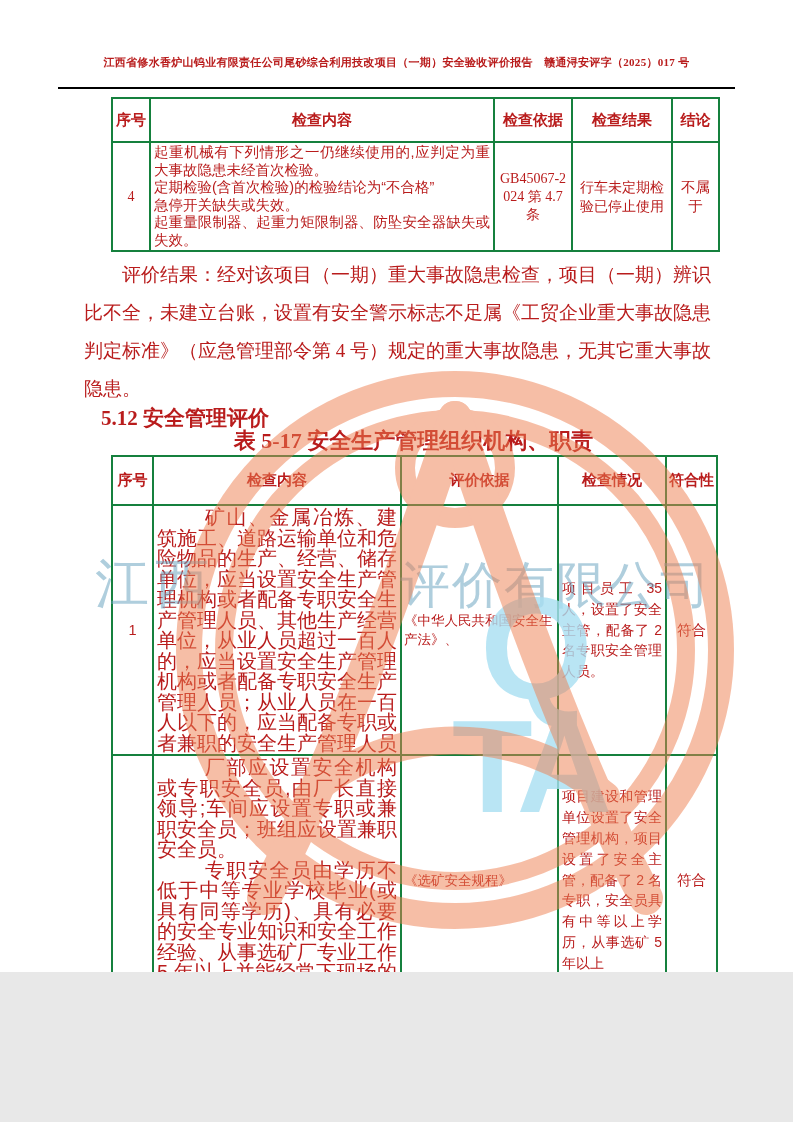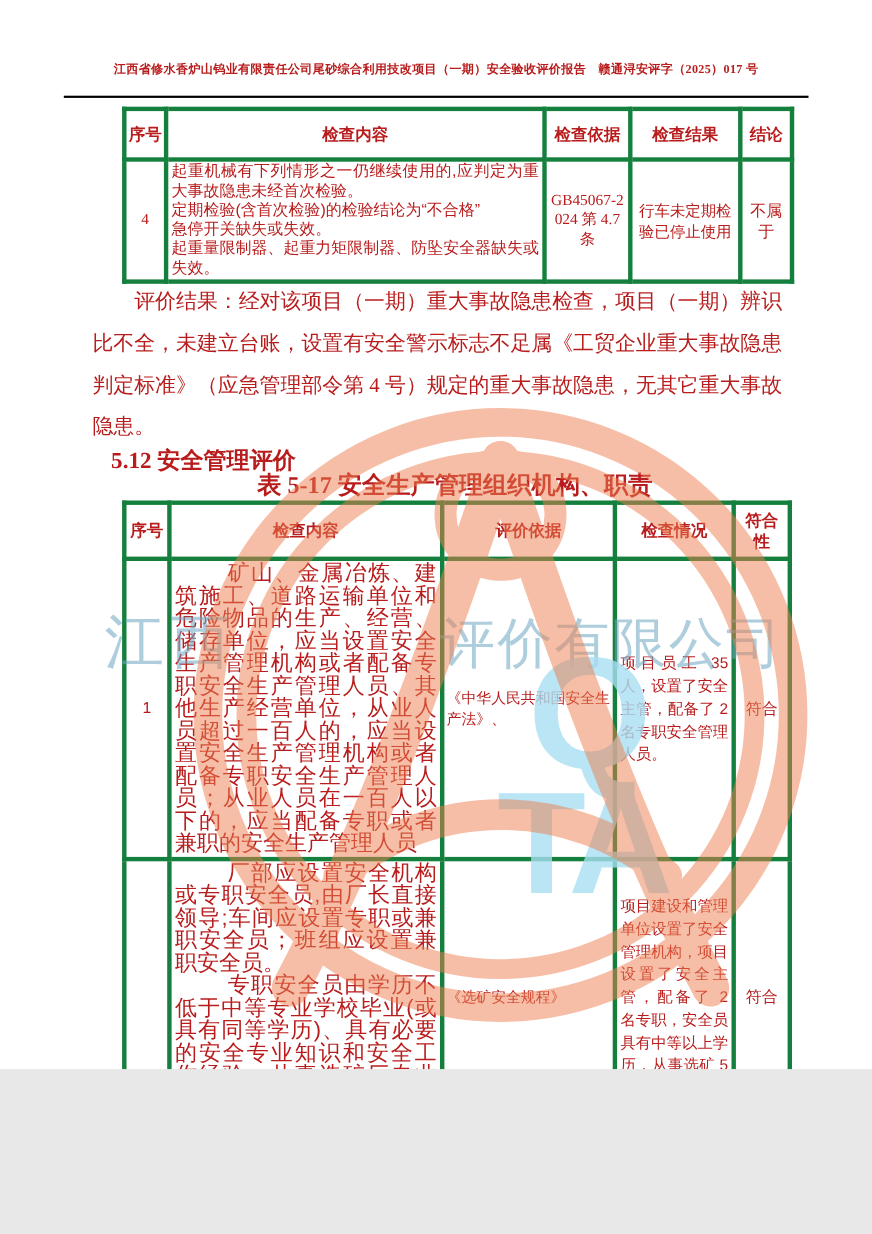--- a/index.html
+++ b/index.html
@@ -10,21 +10,21 @@
     overflow:hidden;
   }
   .hdr {
     position:absolute; top:55px; left:58px; width:677px;
     text-align:center; font-size:11px; font-weight:bold; letter-spacing:.3px;
     white-space:nowrap;
   }
   .hdr-rule { position:absolute; top:87px; left:58px; width:677px; border-top:2px solid #000; }
 
   table { border-collapse:collapse; table-layout:fixed; position:absolute; background:transparent; }
-  td,th { border:4px solid #15803d; padding:1px 2px; vertical-align:middle; word-break:break-all; }
+  td,th { border:2px solid #15803d; padding:1px 2px; vertical-align:middle; word-break:break-all; }
   .t1 { top:97px; left:111px; width:607px; border:2px solid #000; }
   .t2 { top:455px; left:111px; width:605px; border:2px solid #000; }
   th { font-weight:bold; text-align:center; }
   .t1 th { font-size:15px; height:40px; font-family:"Liberation Serif", serif; }
   .t2 th { font-size:15px; height:45px; font-family:"Liberation Sans", sans-serif; }
 
   .sans { font-family:"Liberation Sans", sans-serif; }
   .top { vertical-align:top; }
 
   .t1 .row { height:104px; }

